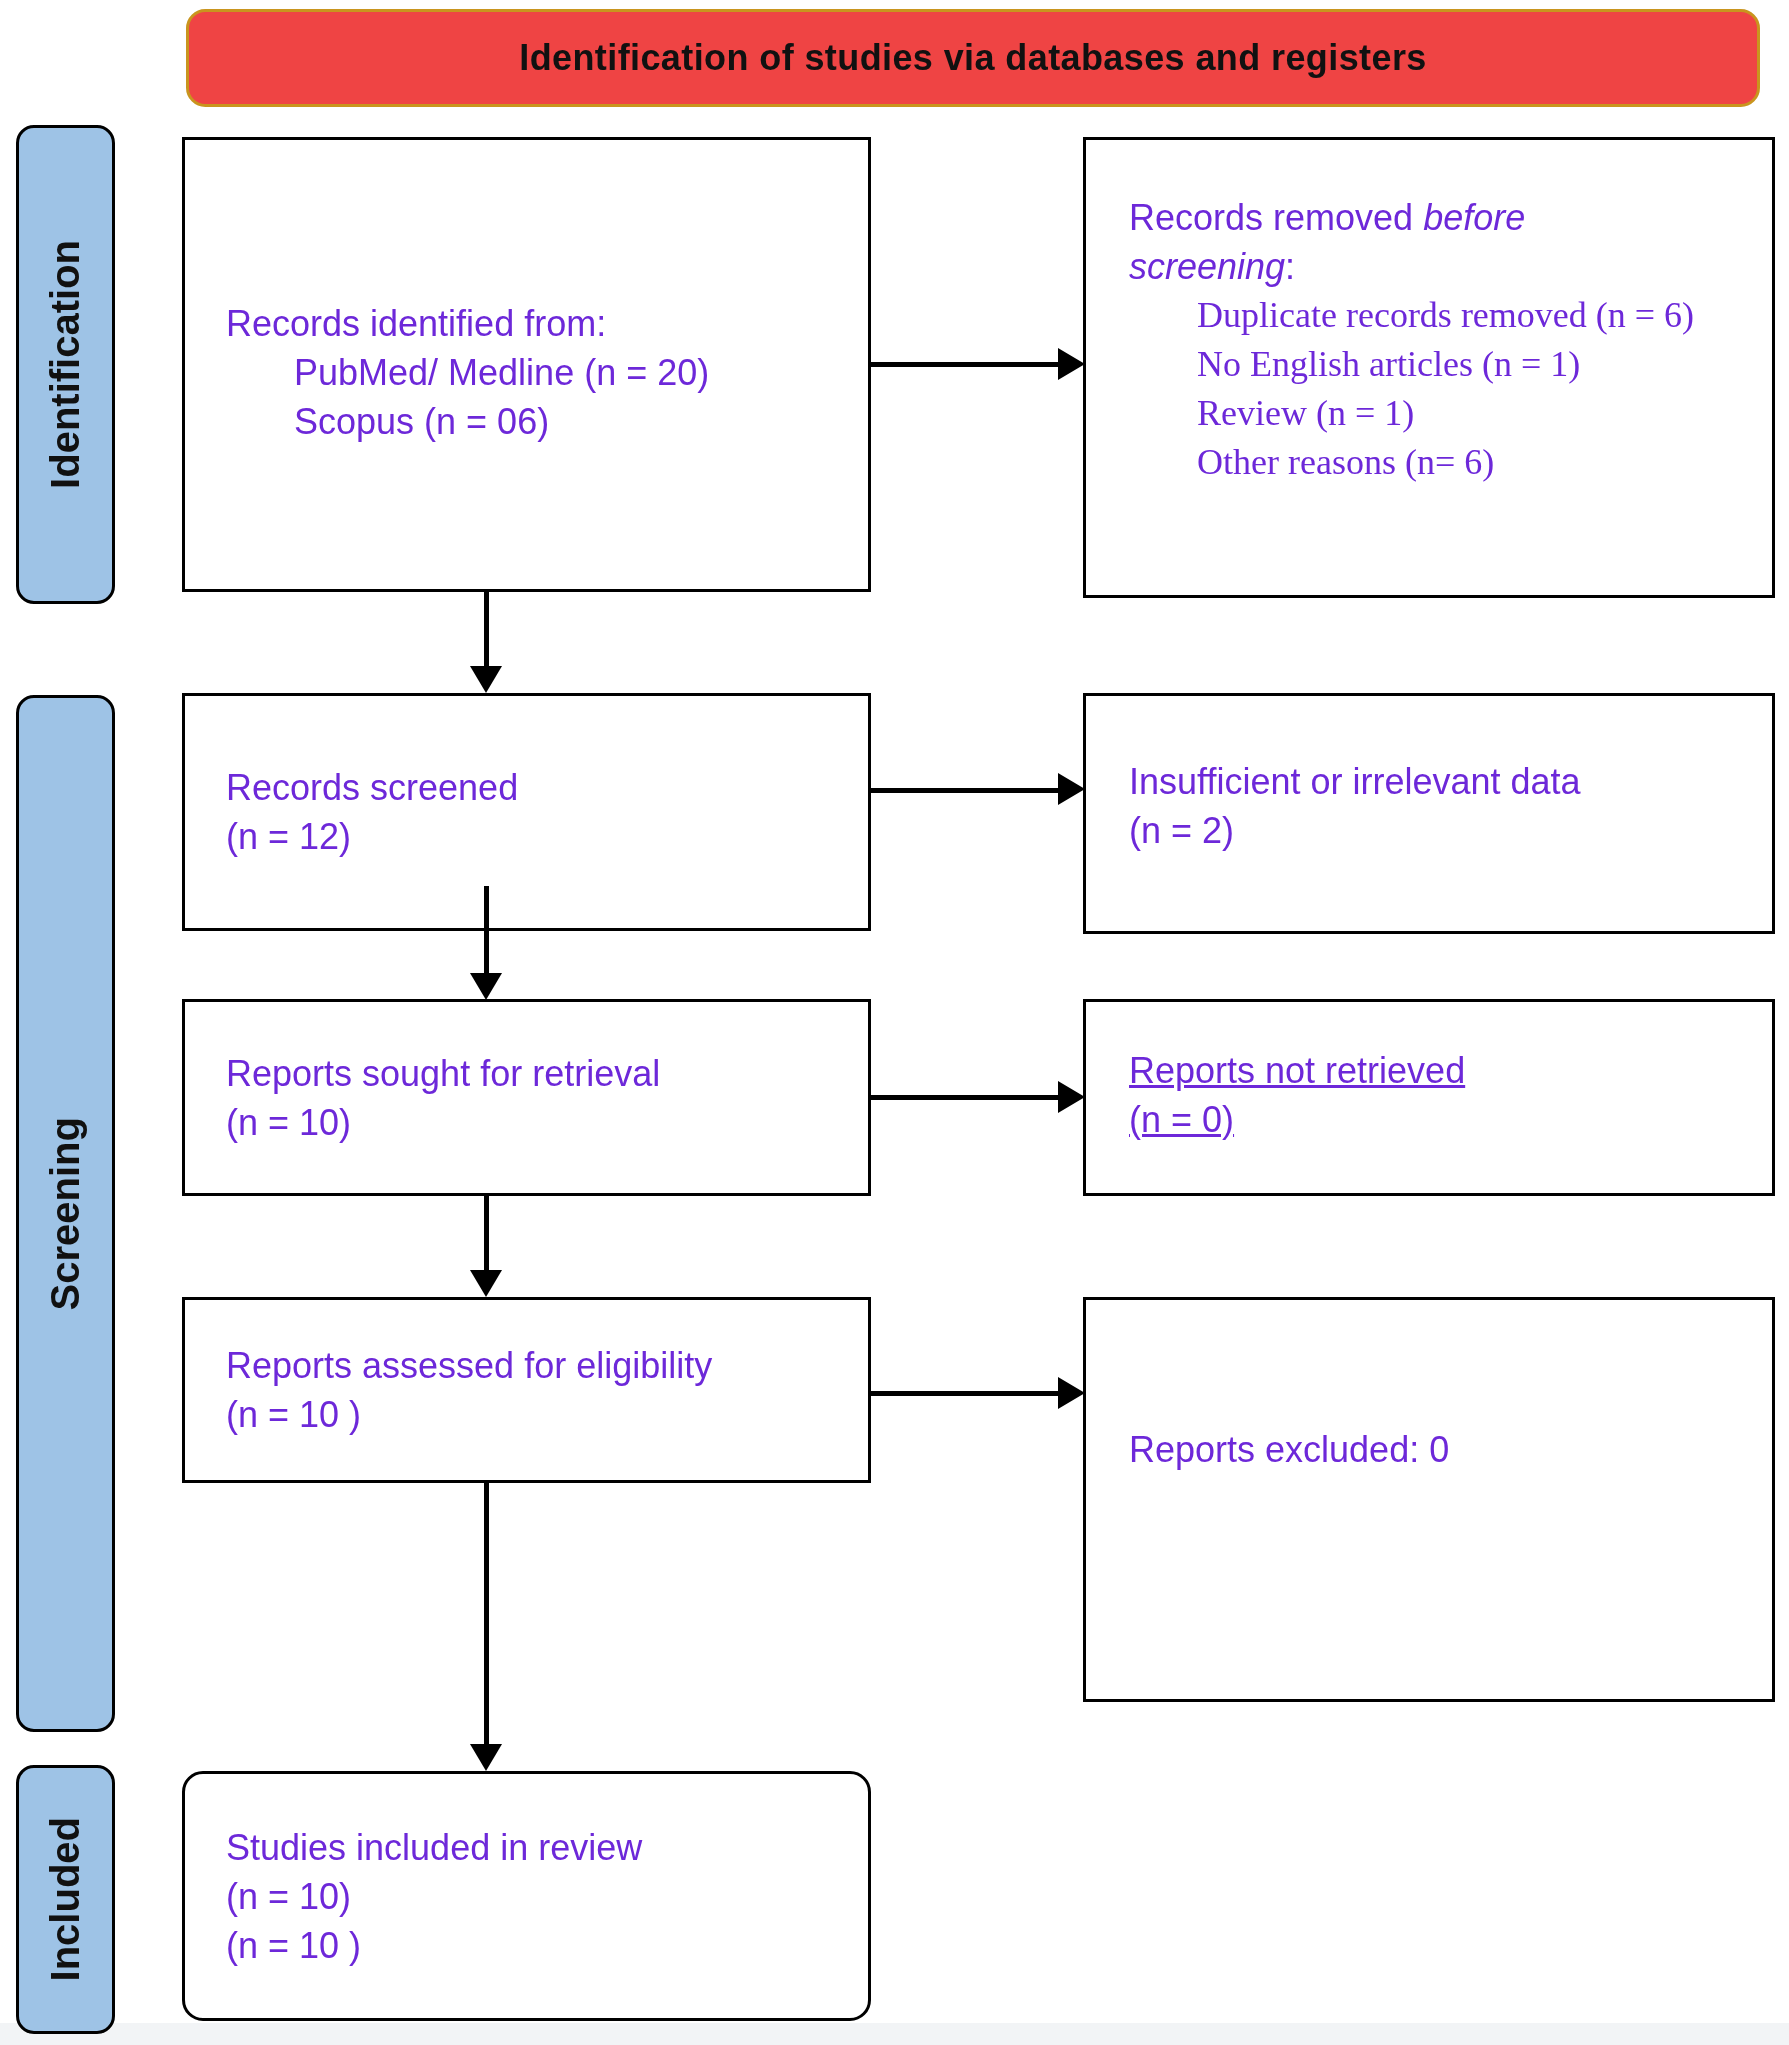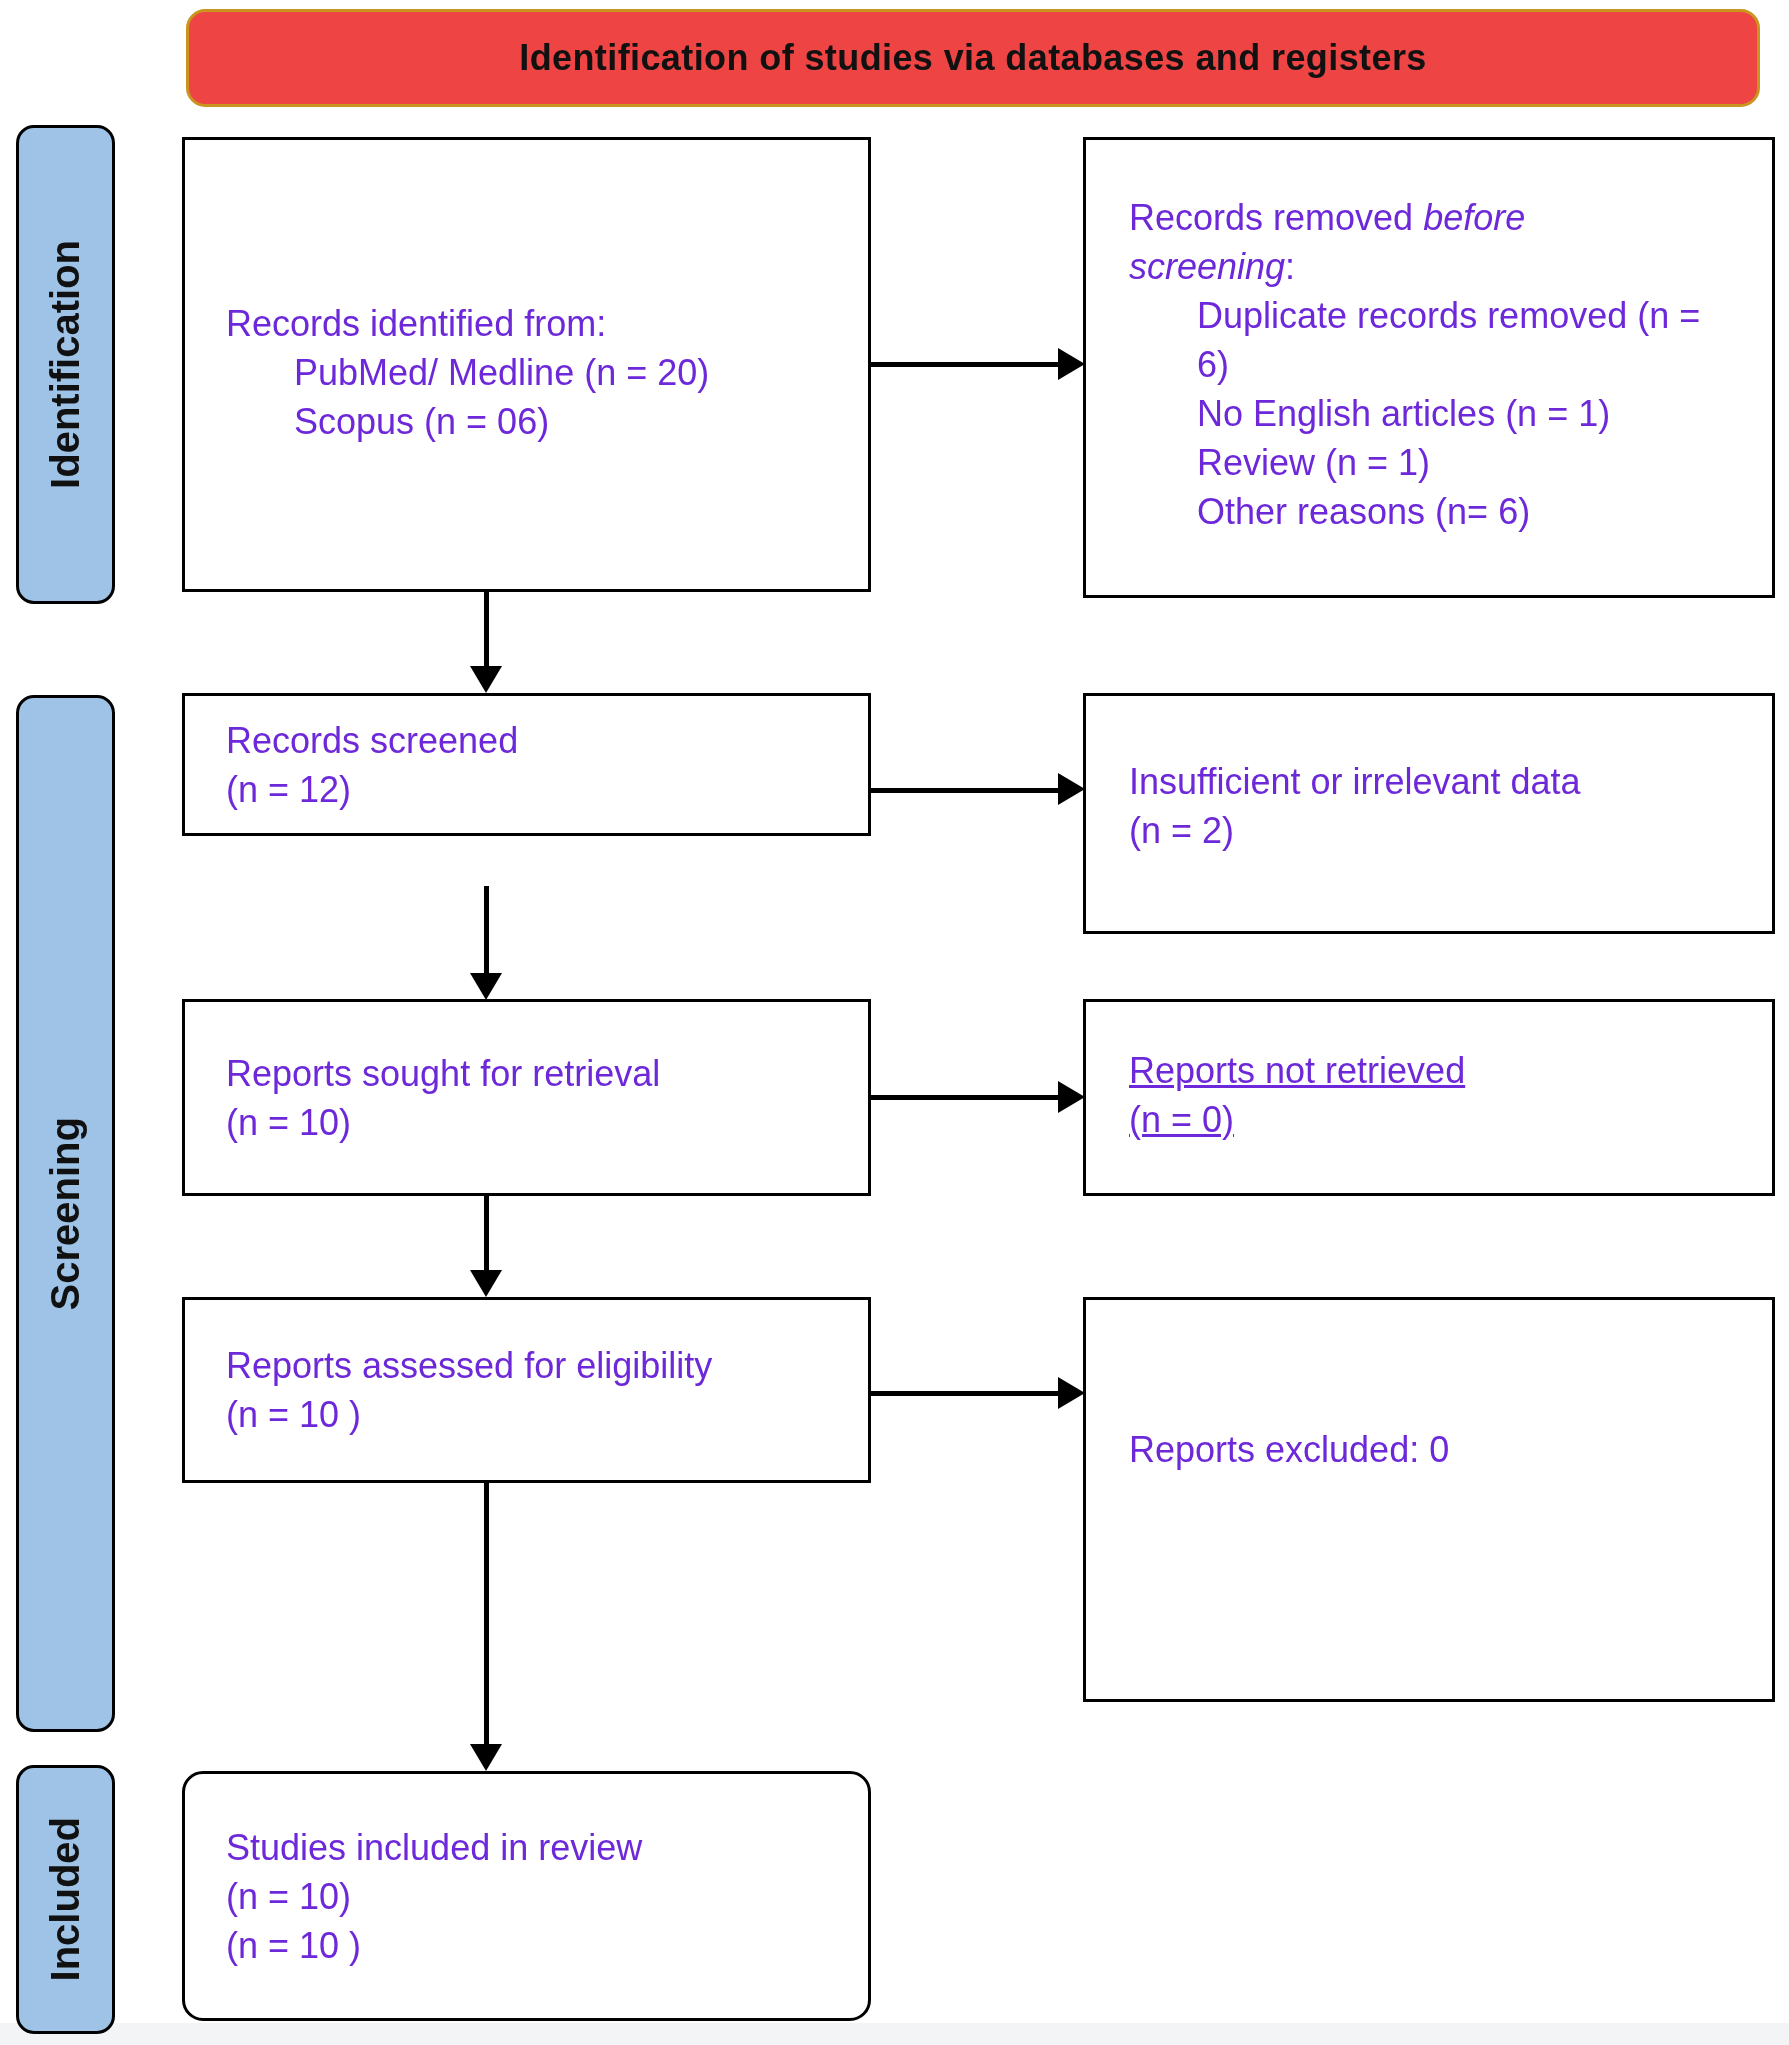--- a/index.html
+++ b/index.html
@@ -56,31 +56,31 @@
     border: 3.7px solid #000000;
     box-sizing: border-box;
     display: flex; flex-direction: column;
     font-size: 36px; line-height: 49px; color: #6d28d9;
   }
   .col-l { left: 182px;  width: 689px; }
   .col-r { left: 1083px; width: 692px; }
 
   #box-records-identified    { top: 137px;  height: 455px; justify-content: center; padding: 16px 22px 0 41px; }
   #box-records-removed       { top: 137px;  height: 461px; padding: 53px 22px 0 43px; }
-  #box-records-screened      { top: 693px;  height: 143px; justify-content: center; padding: 0 22px 0 41px; }
+  #box-records-screened      { top: 693px;  height: 238px; justify-content: center; padding: 0 22px 0 41px; }
   #box-insufficient-data     { top: 693px;  height: 241px; justify-content: center; padding: 0 22px 16px 43px; }
   #box-reports-sought        { top: 999px; height: 197px; justify-content: center; padding: 0 22px 0 41px; }
   #box-reports-not-retrieved { top: 999px; height: 197px; justify-content: center; padding: 0 22px 5px 43px; text-decoration: underline; }
   #box-reports-assessed      { top: 1297px; height: 186px; justify-content: center; padding: 0 22px 0 41px; }
   #box-reports-excluded      { top: 1297px; height: 405px; padding: 125px 22px 0 43px; }
   #box-studies-included      { top: 1771px; height: 250px; justify-content: center; padding: 0 22px 0 41px; border-radius: 21px; }
 
   .indent { margin-left: 68px; }
   .narrow { max-width: 476px; }
-  .item   { max-width: 505px; }
+  .item   { max-width: 505px; font-family: Liberation Serif, serif; }
 
   
   .stem-v { position: absolute; width: 5.2px; background: #000000; }
   .stem-h { position: absolute; height: 5.2px; background: #000000; }
   .head-down {
     position: absolute; width: 0; height: 0;
     border-left: 16.3px solid transparent;
     border-right: 16.3px solid transparent;
     border-top: 27px solid #000000;
   }

